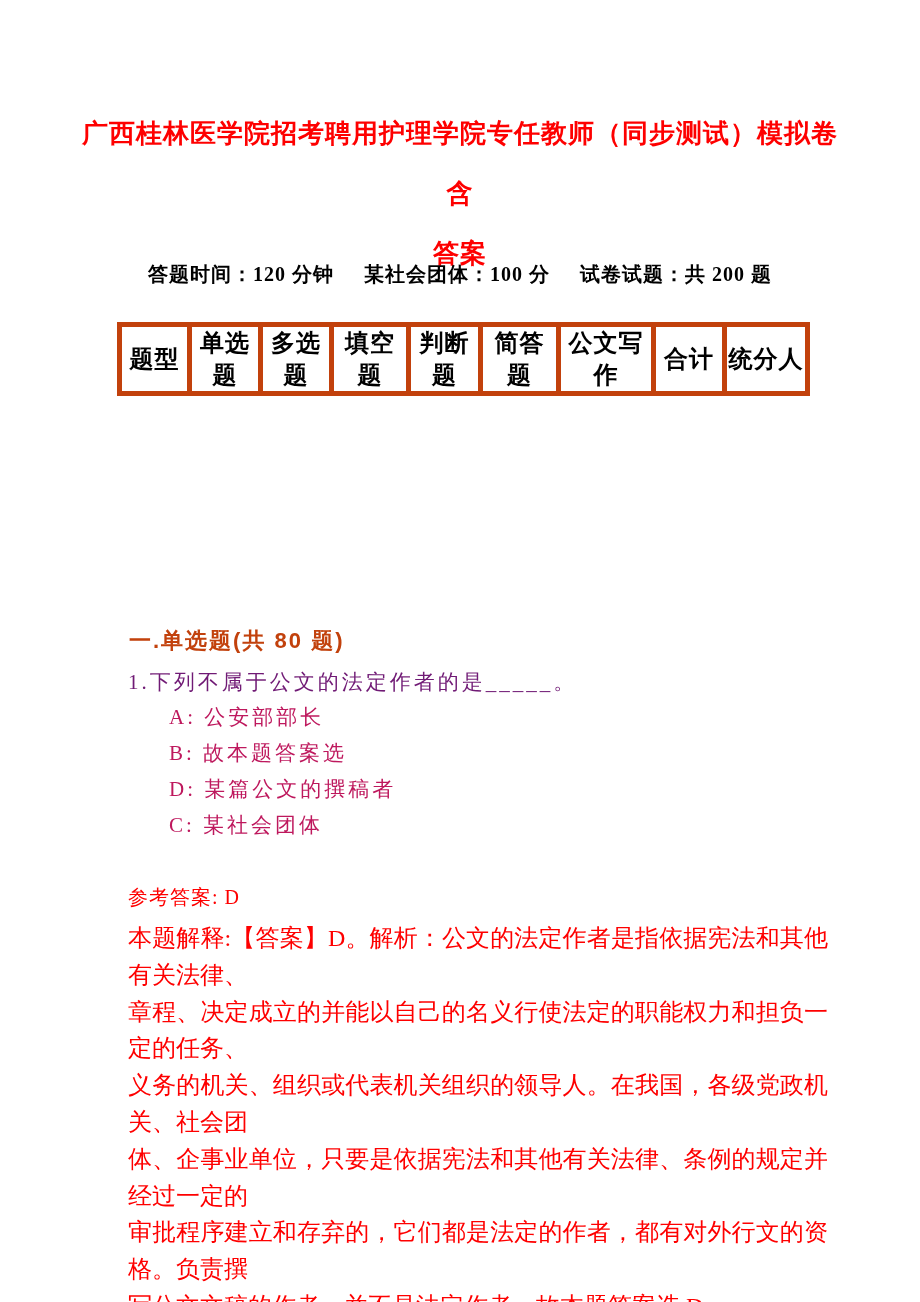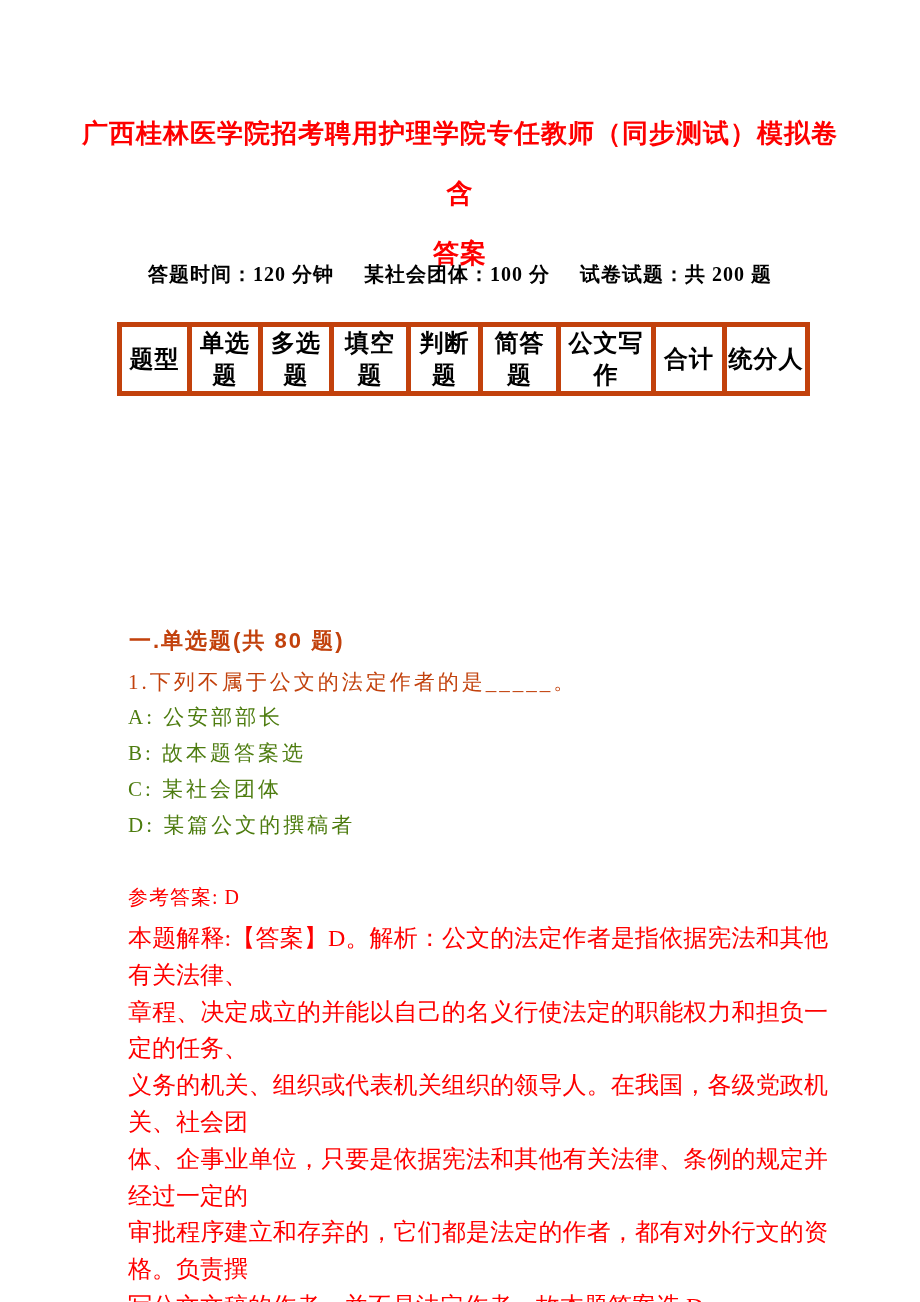--- a/index.html
+++ b/index.html
@@ -72,36 +72,37 @@
     letter-spacing: 2px;
     font-family: "Liberation Sans", "DejaVu Sans", sans-serif;
   }
 
   .question-text {
     position: absolute;
     top: 668px;
     left: 128px;
     width: 700px;
     font-size: 21px;
-    color: #c2410c;
+    color: #701a75;
     letter-spacing: 3px;
   }
 
   .options {
     position: absolute;
     top: 699px;
     left: 128px;
     width: 700px;
   }
   .option-item {
     font-size: 21px;
-    color: #4d7c0f;
+    color: #be185d;
     letter-spacing: 3px;
     line-height: 36px;
     height: 36px;
+    margin-left: 41px;
   }
 
   .reference-answer {
     position: absolute;
     top: 884px;
     left: 128px;
     font-size: 20px;
     color: #fe0000;
     letter-spacing: 1px;
   }
@@ -158,22 +159,22 @@
 </tbody>
   </table>
 
 <h2 class="section-heading">一.单选题(共 80 题)</h2>
 
 <p class="question-text">1.下列不属于公文的法定作者的是_____。</p>
 
 <div class="options">
   <div class="option-item">A: 公安部部长</div>
   <div class="option-item">B: 故本题答案选</div>
+  <div class="option-item">D: 某篇公文的撰稿者</div>
   <div class="option-item">C: 某社会团体</div>
-  <div class="option-item">D: 某篇公文的撰稿者</div>
 </div>
 
 <p class="reference-answer">参考答案: D</p>
 
 <p class="answer-explanation">本题解释:【答案】D。解析：公文的法定作者是指依据宪法和其他有关法律、
 章程、决定成立的并能以自己的名义行使法定的职能权力和担负一定的任务、
 义务的机关、组织或代表机关组织的领导人。在我国，各级党政机关、社会团
 体、企事业单位，只要是依据宪法和其他有关法律、条例的规定并经过一定的
 审批程序建立和存弃的，它们都是法定的作者，都有对外行文的资格。负责撰
 写公文文稿的作者，并不是法定作者。故本题答案选 D。</p>

